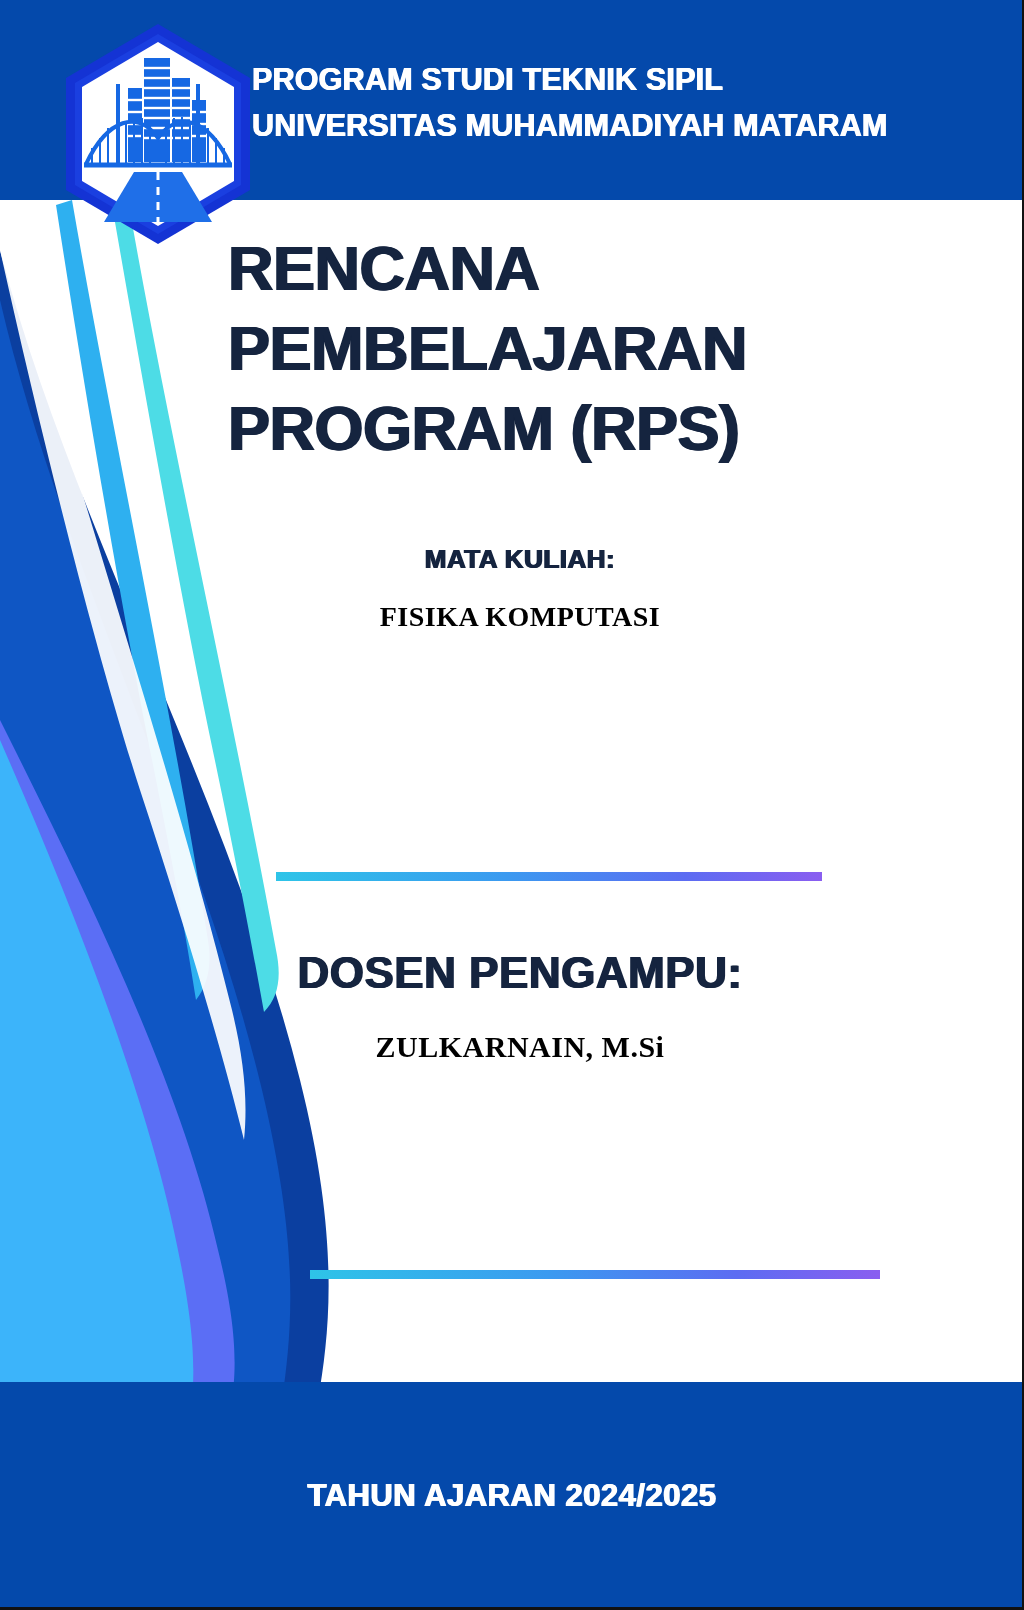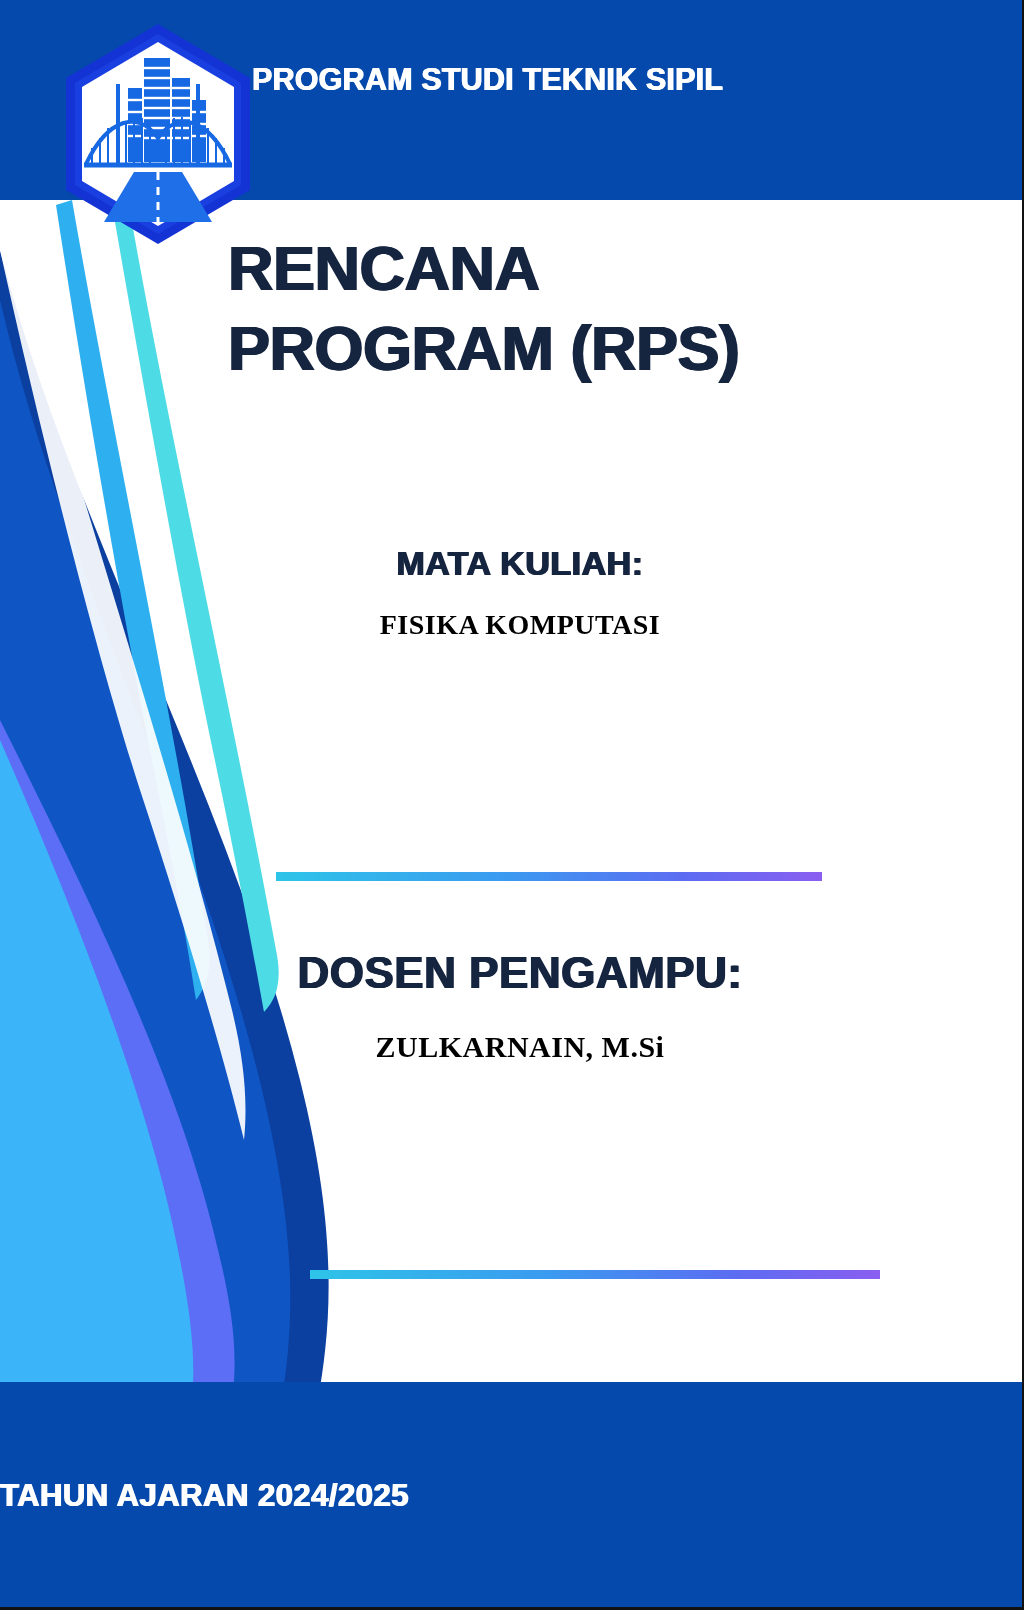--- a/index.html
+++ b/index.html
@@ -93,21 +93,21 @@
     left: 170px;
     top: 544px;
     width: 700px;
     z-index: 6;
     text-align: center;
   }
   .mk-label {
     color: #15243f;
     font-family: "Liberation Sans", sans-serif;
     font-weight: bold;
-    font-size: 34px;
+    font-size: 26px;
     letter-spacing: 0.5px;
     text-shadow: 0.8px 0 0 #15243f, -0.8px 0 0 #15243f;
   }
   .mk-value {
     margin-top: 26px;
     color: #000000;
     font-family: "Liberation Serif", serif;
     font-weight: bold;
     font-size: 28px;
     letter-spacing: 0.5px;
@@ -164,20 +164,21 @@
     width: 1024px;
     height: 228px;
     background: #0449ab;
     z-index: 7;
   }
   .footer-text {
     position: absolute;
     left: 0;
     top: 1478px;
     width: 1024px;
+    text-align: center;
     z-index: 8;
     color: #ffffff;
     font-family: "Liberation Sans", sans-serif;
     font-weight: bold;
     font-size: 31px;
     letter-spacing: 0.5px;
     text-shadow: 0.7px 0 0 #ffffff, -0.7px 0 0 #ffffff;
   }
 
   .edge-line {
@@ -219,20 +220,21 @@
 
     <path d="M128 200 C 168 430, 232 710, 276 950 C 282 978, 278 998, 264 1012 C 256 968, 240 880, 214 756 C 182 604, 146 400, 112 205 Z" fill="#4ddce6"></path>
 
     <path d="M8 236 C 70 470, 170 760, 232 1010 C 244 1060, 248 1100, 244 1140 C 222 1050, 186 930, 140 790 C 92 640, 40 430, 0 250 Z" fill="#ffffff" opacity="0.92"></path>
   </svg>
 
   <div class="header-band"></div>
 
   <div class="header-text">
     <div class="header-line">PROGRAM STUDI TEKNIK SIPIL</div>
+    <div class="header-line">UNIVERSITAS MUHAMMADIYAH MATARAM</div>
   </div>
 
   <svg class="logo" viewBox="0 0 192 224" xmlns="http://www.w3.org/2000/svg">
 
     <polygon points="96,2 188,56 188,168 96,222 4,168 4,56" fill="#1433d4"></polygon>
     <polygon points="96,12 179,61 179,163 96,212 13,163 13,61" fill="#1a3fe0"></polygon>
     <polygon points="96,20 172,65 172,159 96,204 20,159 20,65" fill="#ffffff"></polygon>
 
     <g fill="#1668e3">
       <rect x="82" y="36" width="26" height="104"></rect>
@@ -288,20 +290,21 @@
     </g>
 
     <path d="M72 150 L120 150 L150 200 L42 200 Z" fill="#1f6fe8"></path>
     <g stroke="#ffffff" stroke-width="3" stroke-dasharray="8 7">
       <line x1="96" y1="150" x2="96" y2="202"></line>
     </g>
   </svg>
 
   <div class="main-title">
     <div class="tline">RENCANA</div>
+    <div class="tline">PEMBELAJARAN</div>
     <div class="tline">PROGRAM (RPS)</div>
   </div>
 
   <div class="mk-block">
     <div class="mk-label">MATA KULIAH:</div>
     <div class="mk-value">FISIKA KOMPUTASI</div>
   </div>
 
   <div class="divider divider-top"></div>
 

